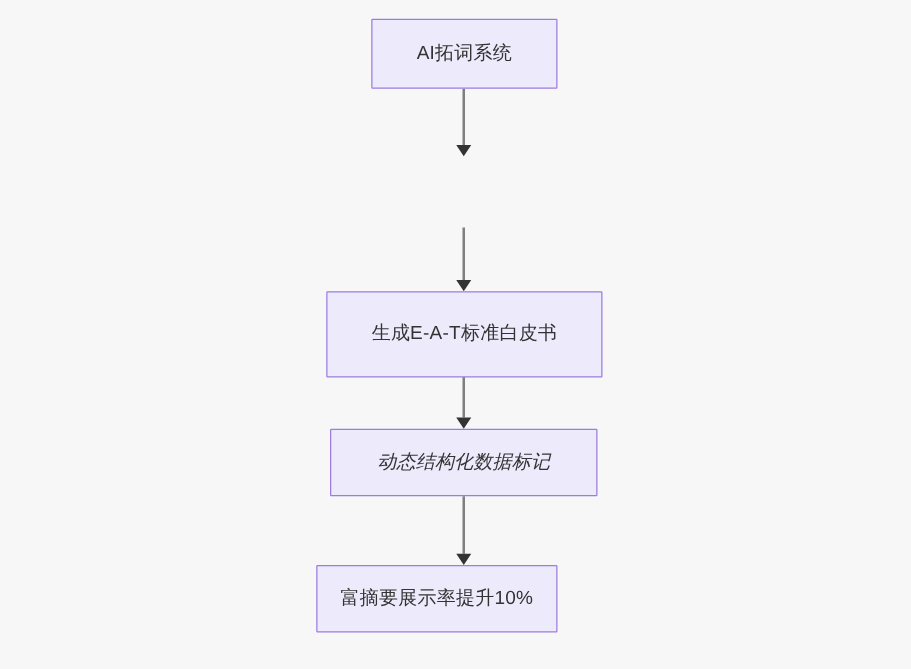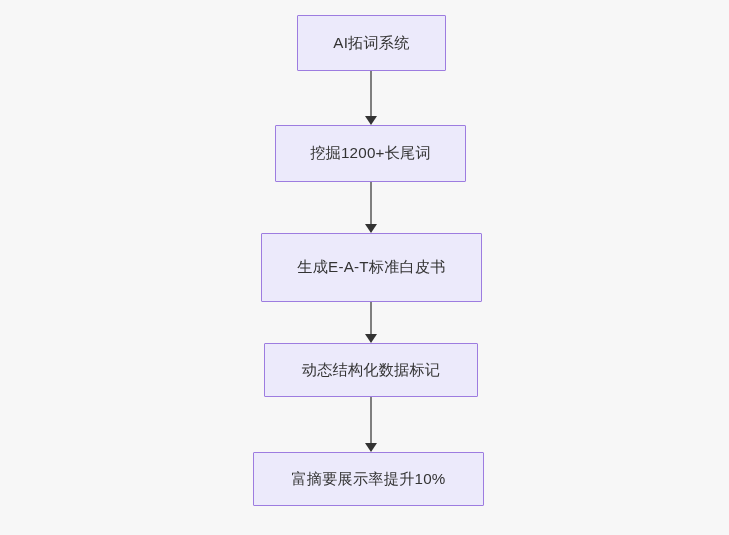--- a/index.html
+++ b/index.html
@@ -56,22 +56,22 @@
     border-left: 6px solid transparent;
     border-right: 6px solid transparent;
     border-top: 9px solid #333333;
     left: -5.2px;
   }
 
   
   #node-1 { left: 297px; top: 15px;  width: 149px; height: 56px; }
   #node-2 { left: 275px; top: 125px; width: 191px; height: 57px; }
   #node-3 { left: 261px; top: 233px; width: 221px; height: 69px; }
-  #node-4 { left: 264px; top: 343px; width: 214px; height: 54px; }
-  #node-5 { left: 253px; top: 452px; width: 231px; height: 54px; }
+  #node-4 { left: 264px; top: 343px; width: 214px; height: 54px; font-style: italic; }
+  #node-5 { left: 253px; top: 452px; width: 193px; height: 54px; }
 
   
   #edge-1 { left: 370px; top: 71px;  height: 54px; }
   #edge-2 { left: 370px; top: 182px; height: 51px; }
   #edge-3 { left: 370px; top: 289px; height: 54px; }
   #edge-4 { left: 370px; top: 397px; height: 55px; }
 </style>
 </head>
 <body>
 
@@ -94,23 +94,20 @@
 
   <div class="edge" id="edge-4">
     <div class="edge-line" style="height:46px;"></div>
     <div class="edge-arrow" style="top:46px;"></div>
   </div>
 
   <div class="node" id="node-1">
     <span class="node-label">AI拓词系统</span>
   </div>
 
-  <div class="node" id="node-2">
-    <span class="node-label">挖掘1200+长尾词</span>
-  </div>
 
   <div class="node" id="node-3">
     <span class="node-label">生成E-A-T标准白皮书</span>
   </div>
 
   <div class="node" id="node-4">
     <span class="node-label">动态结构化数据标记</span>
   </div>
 
   <div class="node" id="node-5">

